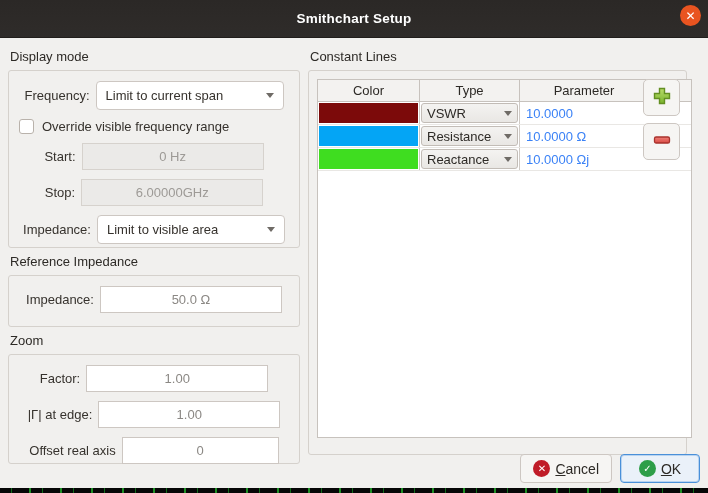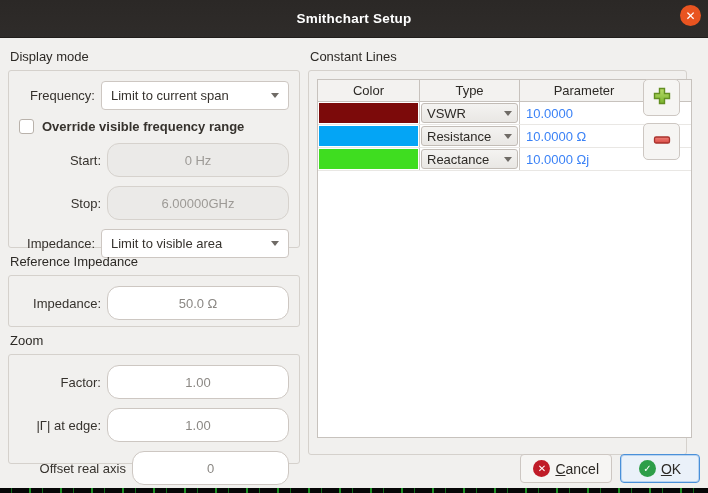--- a/index.html
+++ b/index.html
@@ -33,47 +33,47 @@
   .left-col  { width: 292px; flex: none; }
   .right-col { flex: 1; display: flex; flex-direction: column; }
   .group-title { margin: 5px 0 6px 2px; color: #2d2a26; }
   .frame {
     border: 1px solid #d5d1cc;
     border-radius: 3px;
     padding: 10px 10px;
     margin-bottom: 6px;
     background: #f1f0ee;
   }
-  .row { display: flex; align-items: center; justify-content: flex-end; margin-bottom: 9px; }
+  .row { display: flex; align-items: center; justify-content: center; margin-bottom: 9px; }
   .row:last-child { margin-bottom: 0; }
   .row .lbl { white-space: nowrap; padding-right: 6px; }
   
   .combo {
     width: 188px; height: 29px;
     background: #ffffff;
     border: 1px solid #cdc7c2; border-radius: 4px;
     display: flex; align-items: center; justify-content: space-between;
     padding: 0 9px; cursor: pointer;
   }
   .chev {
     width: 0; height: 0; flex: none;
     border-left: 4px solid transparent; border-right: 4px solid transparent;
     border-top: 5px solid #6f6b66;
   }
   .entry {
-    width: 182px; height: 34px;
+    width: 182px; height: 27px;
     background: #ffffff;
-    border: 1px solid #cdc7c2; border-radius: 12px;
+    border: 1px solid #cdc7c2; border-radius: 0;
     text-align: center; color: #8b8884; font-size: 13px;
     font-family: "Liberation Sans", "DejaVu Sans", sans-serif;
     outline: none;
   }
   .entry:disabled { background: #ebeae8; color: #9d9a96; border-color: #d6d2cd; }
   .entry.narrow { width: 157px; }
-  .checkbox-row { display: flex; align-items: flex-end; justify-content: flex-start; font-weight: bold; }
+  .checkbox-row { display: flex; align-items: flex-end; justify-content: flex-start; }
   .checkbox {
     width: 15px; height: 15px; flex: none;
     background: #fff; border: 1px solid #b9b2ab; border-radius: 3px;
     margin-right: 8px; cursor: pointer;
   }
   
   .right-frame {
     border: 1px solid #d5d1cc; border-radius: 3px;
     flex: none; height: 385px;
     position: relative; padding: 8px;

